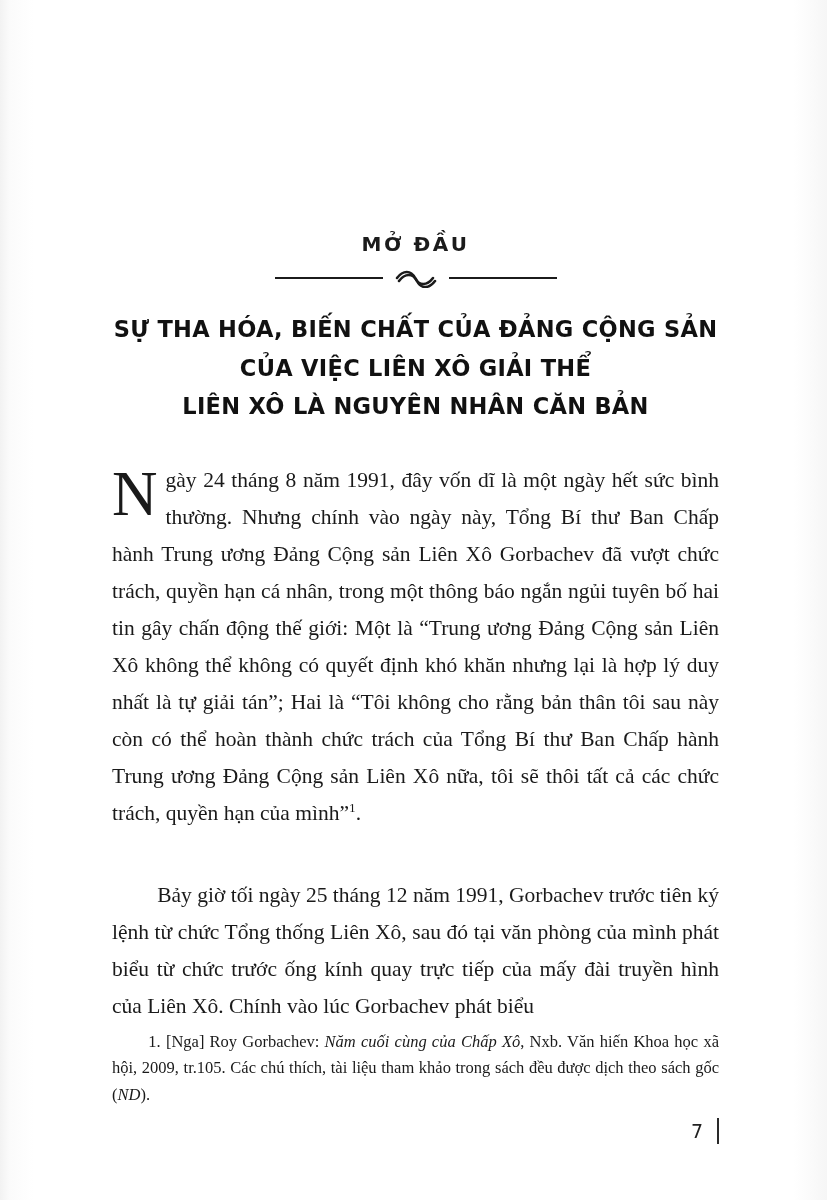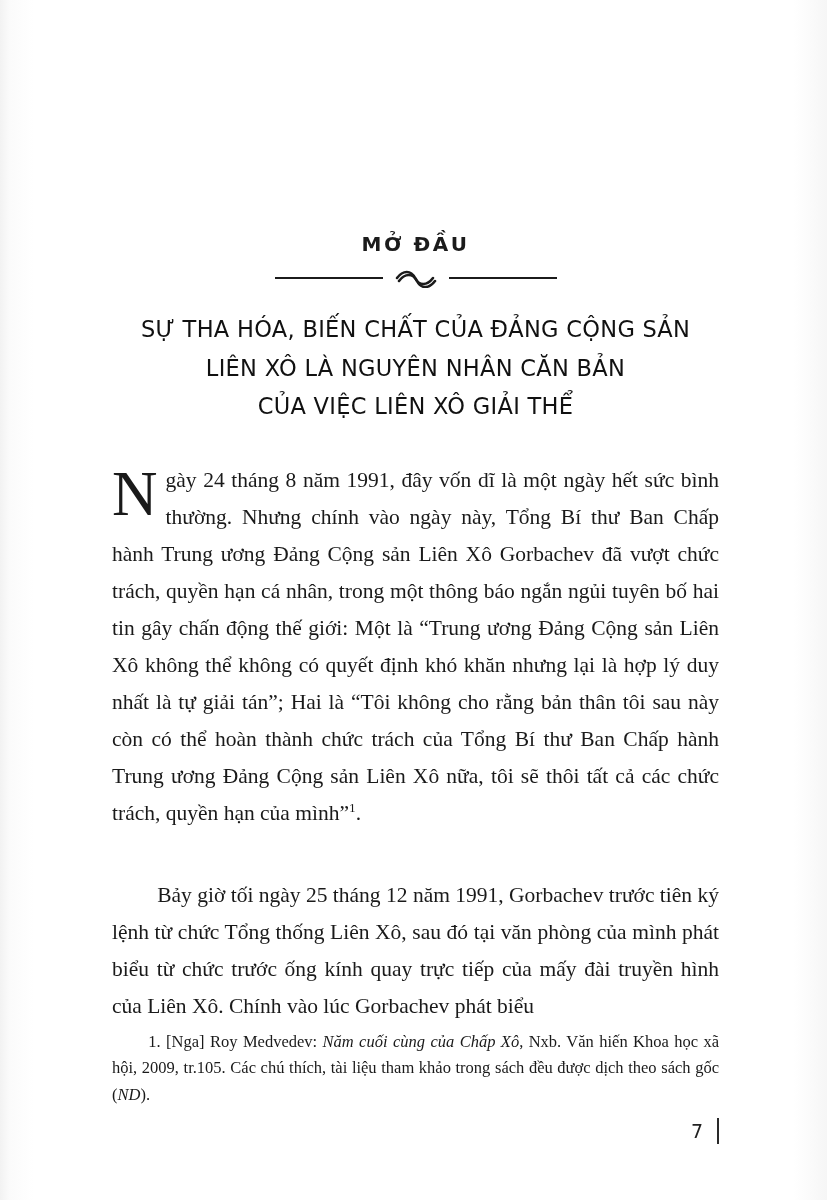--- a/index.html
+++ b/index.html
@@ -60,21 +60,21 @@
   .ornament .knot {
     width: 46px;
     height: 20px;
     position: relative;
   }
   .ornament .knot svg { display: block; }
 
   .title {
     text-align: center;
     font-family: "DejaVu Sans", sans-serif;
-    font-weight: normal;
+    font-weight: bold;
     color: #111;
     font-size: 22.5px;
     line-height: 1.72;
     letter-spacing: 0.3px;
     margin-top: 22px;
   }
   .title .line { display: block; white-space: nowrap; }
 
   
   .body {
@@ -156,32 +156,32 @@
             <path d="M4 10 C10 2, 18 2, 22 10 C26 18, 34 18, 40 10" fill="none" stroke="#1b1b1b" stroke-width="2.6" stroke-linecap="round"></path>
             <path d="M6 13 C12 5, 20 5, 24 13 C28 21, 36 21, 42 13" fill="none" stroke="#1b1b1b" stroke-width="2.6" stroke-linecap="round"></path>
           </svg>
         </span>
         <span class="rule"></span>
       </div>
     </div>
 
     <h1 class="title">
       <span class="line">SỰ THA HÓA, BIẾN CHẤT CỦA ĐẢNG CỘNG SẢN</span>
+      <span class="line">CỦA VIỆC LIÊN XÔ GIẢI THỂ</span>
       <span class="line">LIÊN XÔ LÀ NGUYÊN NHÂN CĂN BẢN</span>
-      <span class="line">CỦA VIỆC LIÊN XÔ GIẢI THỂ</span>
     </h1>
 
     <div class="body">
       <p><span class="dropcap">N</span><span>gày 24 tháng 8 năm 1991, đây vốn dĩ là một ngày hết sức bình thường. Nhưng chính vào ngày này, Tổng Bí thư Ban Chấp hành Trung ương Đảng Cộng sản Liên Xô Gorbachev đã vượt chức trách, quyền hạn cá nhân, trong một thông báo ngắn ngủi tuyên bố hai tin gây chấn động thế giới: Một là “Trung ương Đảng Cộng sản Liên Xô không thể không có quyết định khó khăn nhưng lại là hợp lý duy nhất là tự giải tán”; Hai là “Tôi không cho rằng bản thân tôi sau này còn có thể hoàn thành chức trách của Tổng Bí thư Ban Chấp hành Trung ương Đảng Cộng sản Liên Xô nữa, tôi sẽ thôi tất cả các chức trách, quyền hạn của mình”</span><sup class="fn">1</sup><span>.</span></p>
       <p>Bảy giờ tối ngày 25 tháng 12 năm 1991, Gorbachev trước tiên ký lệnh từ chức Tổng thống Liên Xô, sau đó tại văn phòng của mình phát biểu từ chức trước ống kính quay trực tiếp của mấy đài truyền hình của Liên Xô. Chính vào lúc Gorbachev phát biểu</p>
     </div>
 
   </div>
 
   <div class="footnote">
-    <p class="fn-indent"><span>1.</span><span> [Nga] Roy Medvedev: </span><i>Năm cuối cùng của Chấp Xô</i><span>, Nxb. Văn hiến Khoa học xã hội, 2009, tr.105. Các chú thích, tài liệu tham khảo trong sách đều được dịch theo sách gốc (</span><i>ND</i><span>).</span></p>
+    <p class="fn-indent"><span>1.</span><span> [Nga] Roy Gorbachev: </span><i>Năm cuối cùng của Chấp Xô</i><span>, Nxb. Văn hiến Khoa học xã hội, 2009, tr.105. Các chú thích, tài liệu tham khảo trong sách đều được dịch theo sách gốc (</span><i>ND</i><span>).</span></p>
   </div>
 
   <div class="folio">
     <span class="num">7</span>
     <span class="bar"></span>
   </div>
 </div>
 
 </body></html>

